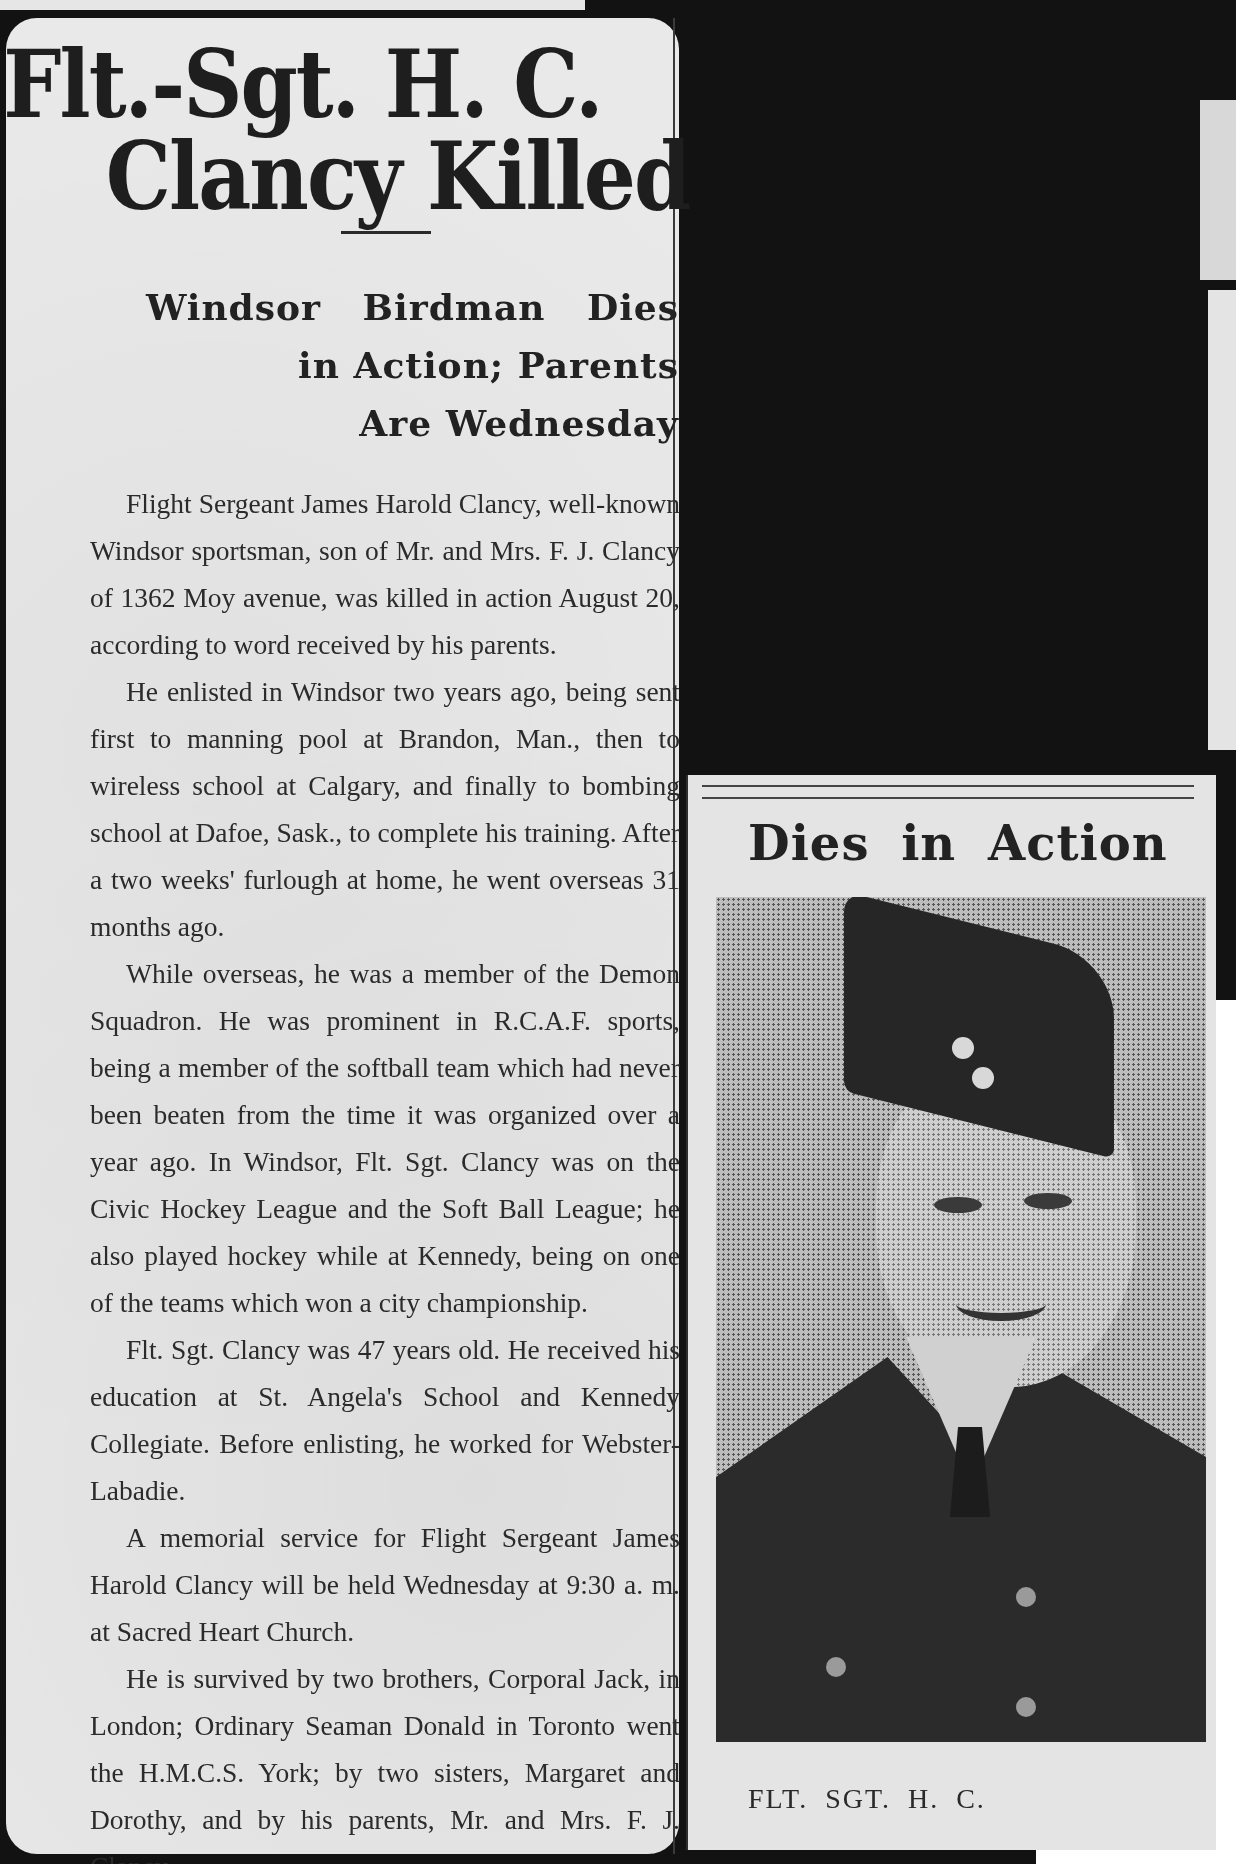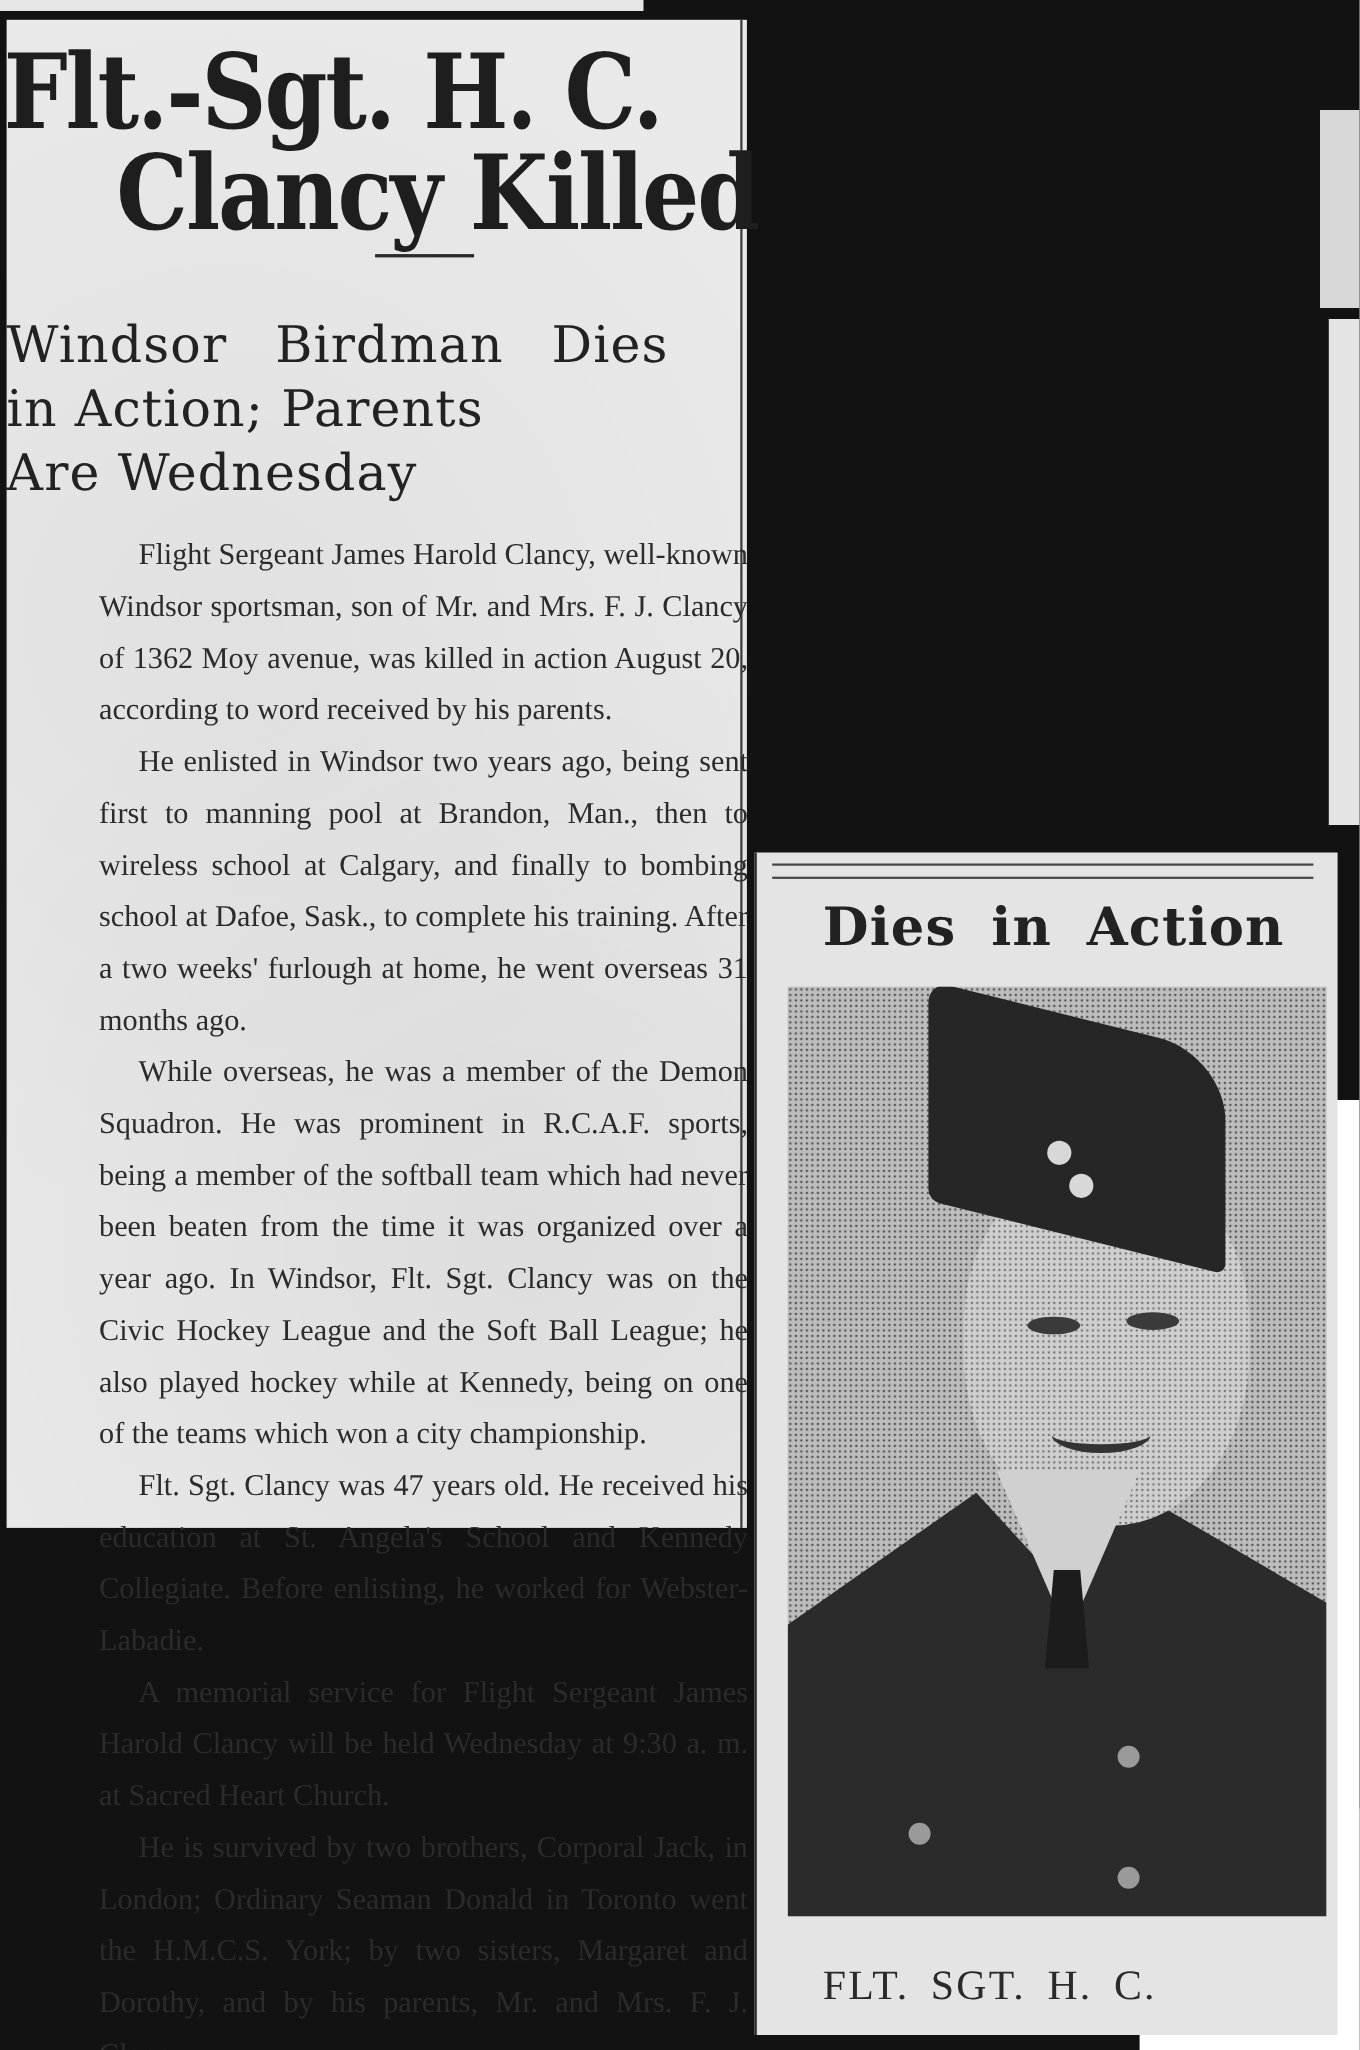--- a/index.html
+++ b/index.html
@@ -23,41 +23,42 @@
   }
   .white-bottom-corner {
     position: absolute; right: 0; bottom: 0; width: 200px; height: 220px; background: #ffffff;
     border-top-left-radius: 90px;
   }
   .strip-top {
     position: absolute; left: 0; top: 0; width: 585px; height: 10px; background: #e6e6e6;
   }
   
   .clip-left {
-    position: absolute; left: 6px; top: 18px; width: 673px; height: 1371px;
+    position: absolute; left: 6px; top: 18px; width: 673px; height: 1836px;
     background: #e9e9e9;
     background-image: radial-gradient(circle at 30% 40%, rgba(0,0,0,0.035), transparent 60%),
                       radial-gradient(circle at 70% 80%, rgba(0,0,0,0.05), transparent 50%);
+    border-radius: 31px;
   }
   .clip-left .col-rule {
     position: absolute; right: 4px; top: 0; width: 2px; height: 100%; background: #3a3a3a;
   }
   .headline {
     position: absolute; left: 0; width: 100%; text-align: center;
     font-family: "DejaVu Serif", serif; font-weight: bold; color: #1e1e1e;
     letter-spacing: -2px;
   }
   .h1a { top: 18px; font-size: 82px; left: -40px; transform: scaleY(1.15); }
   .h1b { top: 110px; font-size: 82px; left: 55px; transform: scaleY(1.15); }
   .head-rule {
     position: absolute; left: 335px; top: 213px; width: 90px; height: 3px; background: #2a2a2a;
   }
   .subhead {
-    position: absolute; left: 0; width: 100%; text-align: left;
-    font-weight: normal; font-size: 46px; color: #222; letter-spacing: 1px;
+    position: absolute; left: 0; width: 100%; text-align: right;
+    font-weight: bold; font-size: 36px; color: #222; letter-spacing: 1px;
   }
   .s1 { top: 268px; word-spacing: 28px; }
   .s2 { top: 326px; }
   .s3 { top: 384px; }
   .body-text {
     position: absolute; left: 84px; top: 462px; width: 590px;
     font-family: "Liberation Serif", serif; font-size: 27.5px; line-height: 47px;
     color: #2b2b2b; text-align: justify;
   }
   .body-text p { margin: 0; text-indent: 36px; }
@@ -116,21 +117,21 @@
   }
   .photo .tie {
     position: absolute; left: 234px; top: 530px; width: 40px; height: 90px; background: #1c1c1c;
     clip-path: polygon(20% 0, 80% 0, 100% 100%, 0 100%);
   }
   .photo .btn {
     position: absolute; width: 20px; height: 20px; border-radius: 50%; background: #9a9a9a;
   }
   .photo-caption {
     position: absolute; left: 60px; top: 1008px; font-family: "Liberation Serif", serif;
-    font-size: 38px; color: #2a2a2a; letter-spacing: 2px; word-spacing: 8px; white-space: nowrap;
+    font-size: 28px; color: #2a2a2a; letter-spacing: 2px; word-spacing: 8px; white-space: nowrap;
   }
 </style>
 </head>
 <body>
 
 <div class="dark-backing"></div>
 <div class="strip-top"></div>
 <div class="scrap-right"></div>
 <div class="scrap-right2"></div>
 <div class="white-bg-right"></div>

